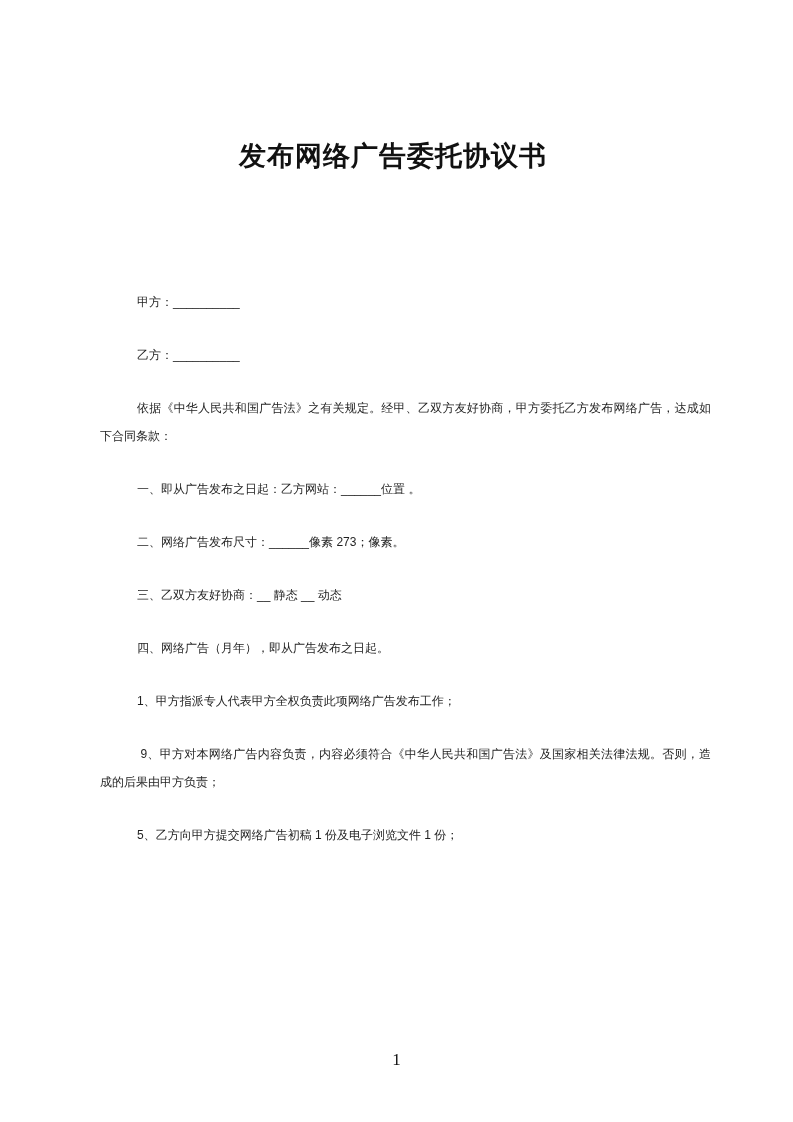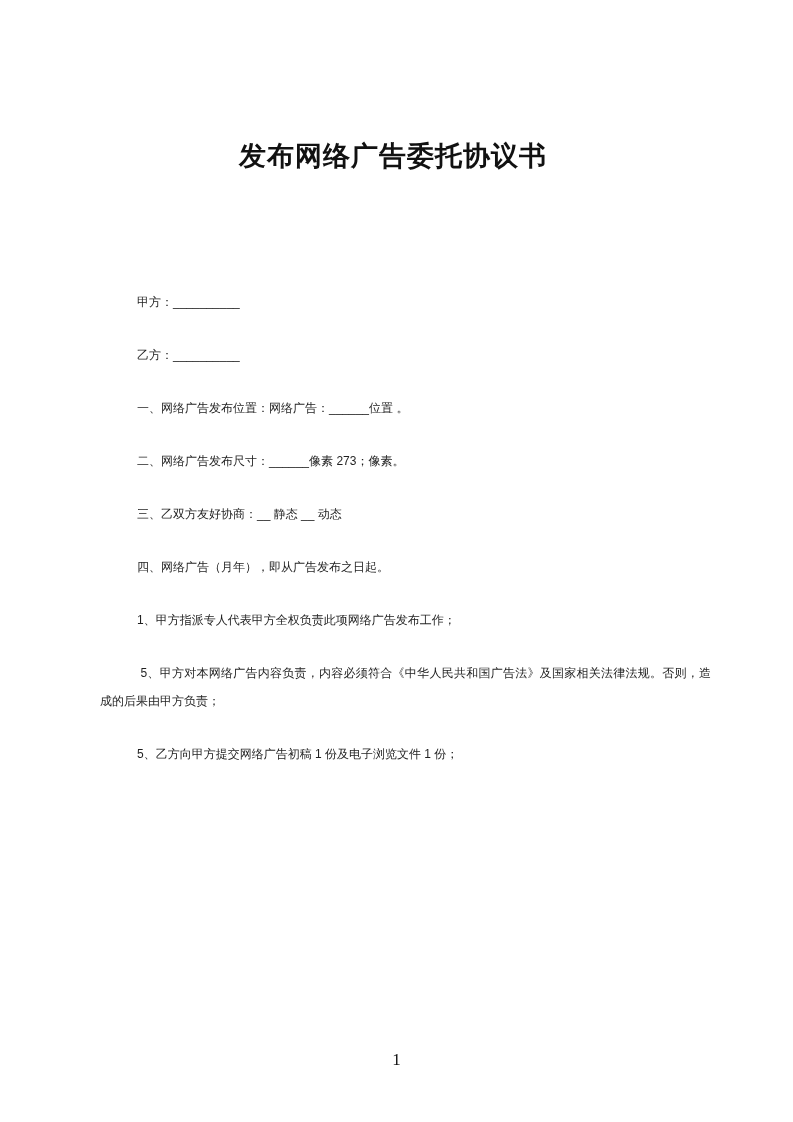--- a/index.html
+++ b/index.html
@@ -59,33 +59,34 @@
 <body>
 
 <div class="page">
   <div class="content">
     <h1 class="doc-title">发布网络广告委托协议书</h1>
 
     <p class="para p-first">甲方：__________</p>
 
     <p class="para">乙方：__________</p>
 
+    <p class="para">依据《中华人民共和国广告法》之有关规定。经甲、乙双方友好协商，甲方委托乙方发布网络广告，达成如下合同条款：</p>
 
-    <p class="para">一、网络广告发布位置：网络广告：______位置 。</p>
+    <p class="para">一、即从广告发布之日起：乙方网站：______位置 。</p>
 
     <p class="para">二、网络广告发布尺寸：______像素 273；像素。</p>
 
     <p class="para">三、乙双方友好协商：__ 静态 __ 动态</p>
 
     <p class="para">四、网络广告（月年），即从广告发布之日起。</p>
 
 
     <p class="para">1、甲方指派专人代表甲方全权负责此项网络广告发布工作；</p>
 
 
 
-    <p class="para"> 5、甲方对本网络广告内容负责，内容必须符合《中华人民共和国广告法》及国家相关法律法规。否则，造成的后果由甲方负责；</p>
+    <p class="para"> 9、甲方对本网络广告内容负责，内容必须符合《中华人民共和国广告法》及国家相关法律法规。否则，造成的后果由甲方负责；</p>
 
     <p class="para">5、乙方向甲方提交网络广告初稿 1 份及电子浏览文件 1 份；</p>
   </div>
 
   <div class="page-number">1</div>
 </div>
 
 </body></html>

